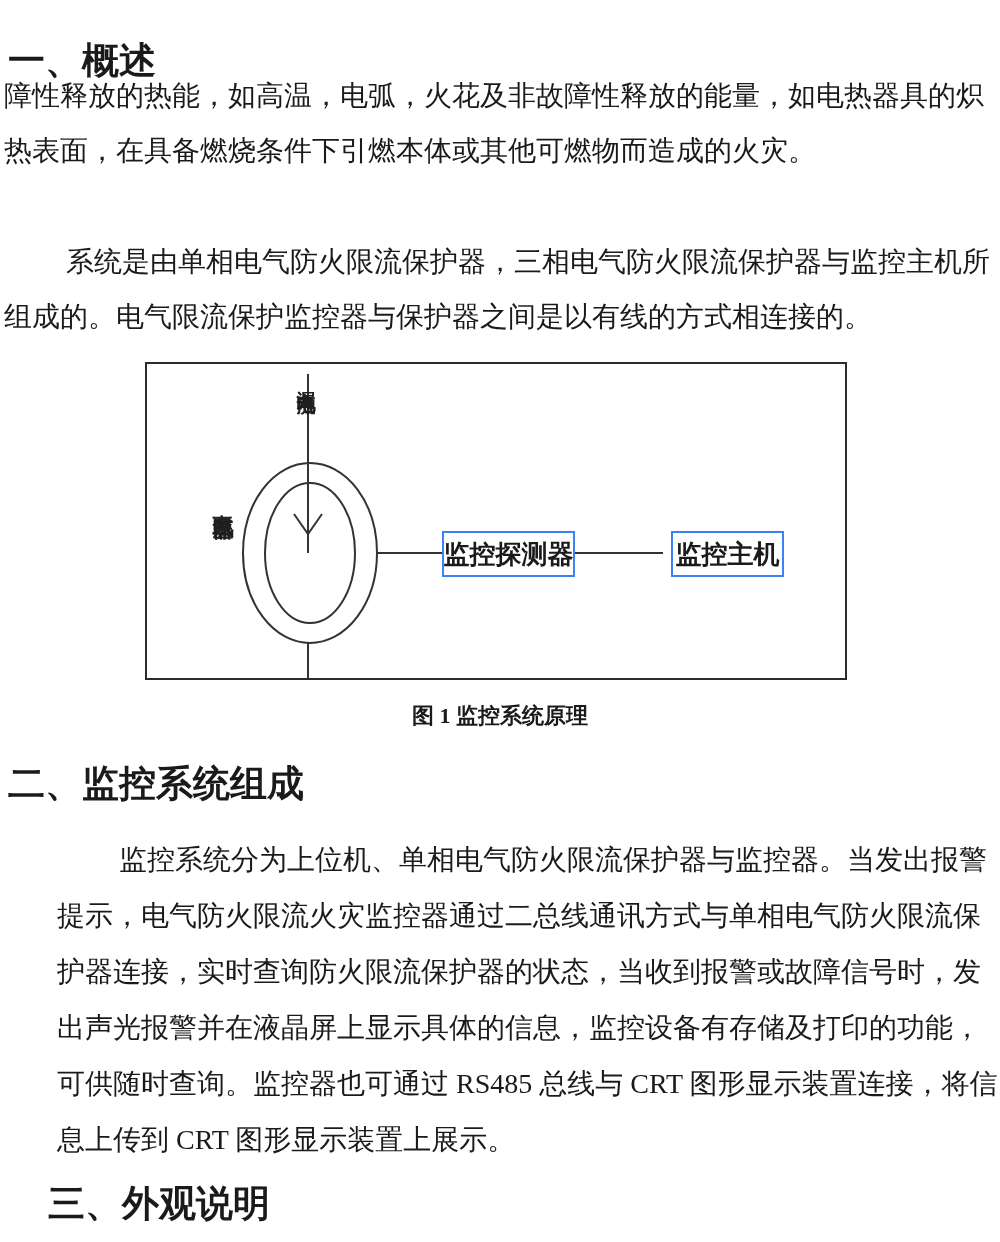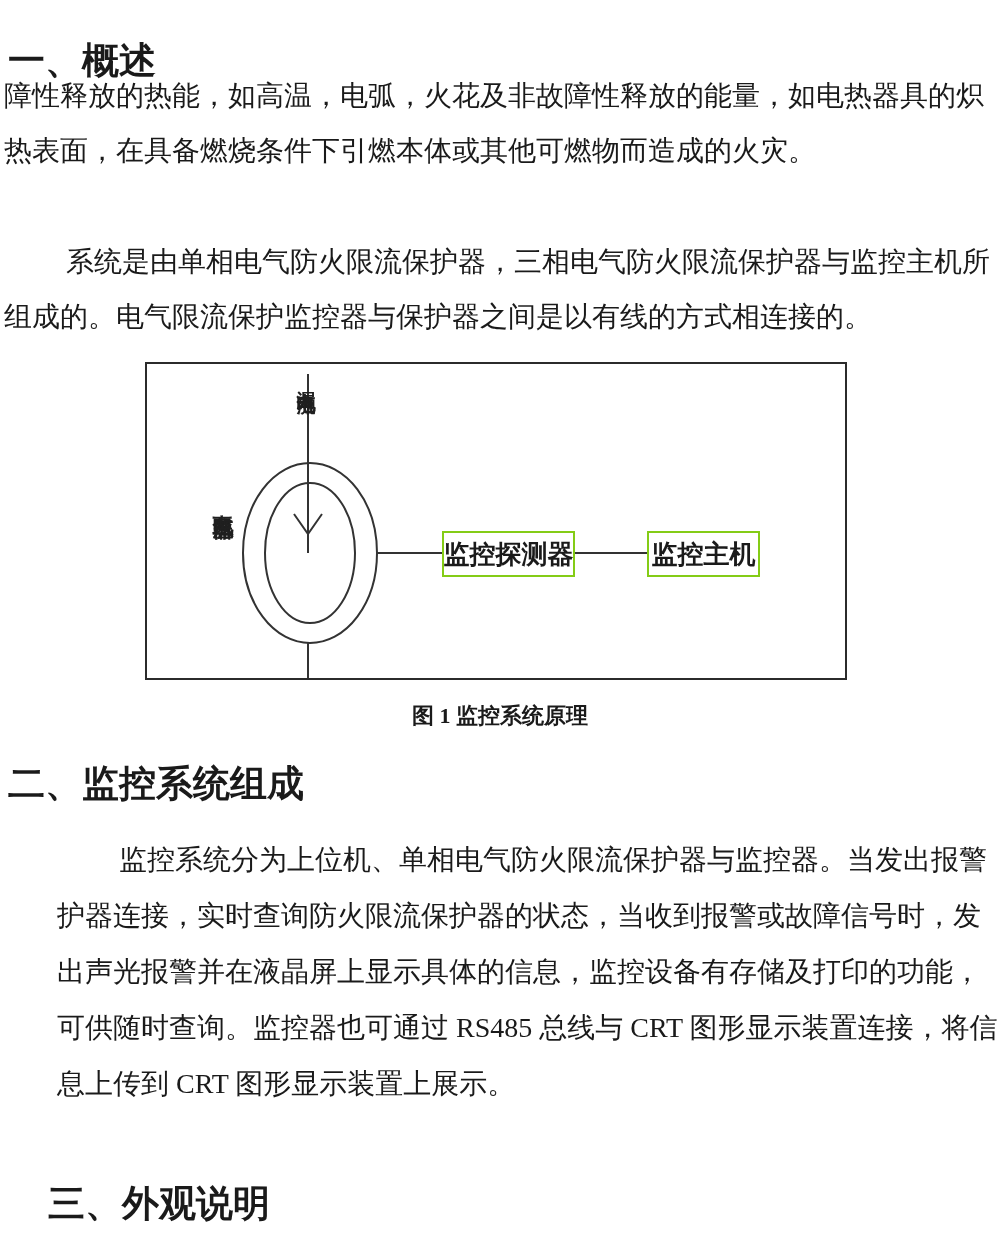--- a/index.html
+++ b/index.html
@@ -45,33 +45,33 @@
     writing-mode: vertical-rl;
     text-orientation: upright;
     font-weight: bold;
     color: #1f1f1f;
     line-height: 1.0;
   }
   .vlabel.leak { left: 150px; top: 12px;  font-size: 19px; letter-spacing: 1px; }
   .vlabel.ct   { left: 65px;  top: 134px; font-size: 21px; letter-spacing: 1px; }
   .fbox {
     position: absolute;
-    border: 2px solid #84cc16;
+    border: 2px solid #3b82f6;
     box-sizing: border-box;
     background: #ffffff;
     font-weight: bold;
     font-size: 26px;
     color: #1a1a1a;
     display: flex;
     align-items: center;
     justify-content: center;
     white-space: nowrap;
   }
   .fbox.detector { left: 295px; top: 167px; width: 133px; height: 46px; }
-  .fbox.host     { left: 500px; top: 167px; width: 113px; height: 46px; }
+  .fbox.host     { left: 524px; top: 167px; width: 113px; height: 46px; }
 
   .caption {
     position: absolute;
     left: 0;
     top: 701px;
     width: 100%;
     text-align: center;
     font-size: 22px;
     font-weight: bold;
     white-space: nowrap;
@@ -121,20 +121,21 @@
     <div class="fbox detector">监控探测器</div>
     <div class="fbox host">监控主机</div>
   </div>
 
   <div class="caption">图 1 监控系统原理</div>
 
   <div class="heading h2">二、监控系统组成</div>
 
   <div class="para p3">
     <div class="line indent">监控系统分为上位机、单相电气防火限流保护器与监控器。当发出报警</div>
+    <div class="line">提示，电气防火限流火灾监控器通过二总线通讯方式与单相电气防火限流保</div>
     <div class="line">护器连接，实时查询防火限流保护器的状态，当收到报警或故障信号时，发</div>
     <div class="line">出声光报警并在液晶屏上显示具体的信息，监控设备有存储及打印的功能，</div>
     <div class="line">可供随时查询。监控器也可通过 RS485 总线与 CRT 图形显示装置连接，将信</div>
     <div class="line">息上传到 CRT 图形显示装置上展示。</div>
   </div>
 
   <div class="heading h3">三、外观说明</div>
 
 </div>
 

